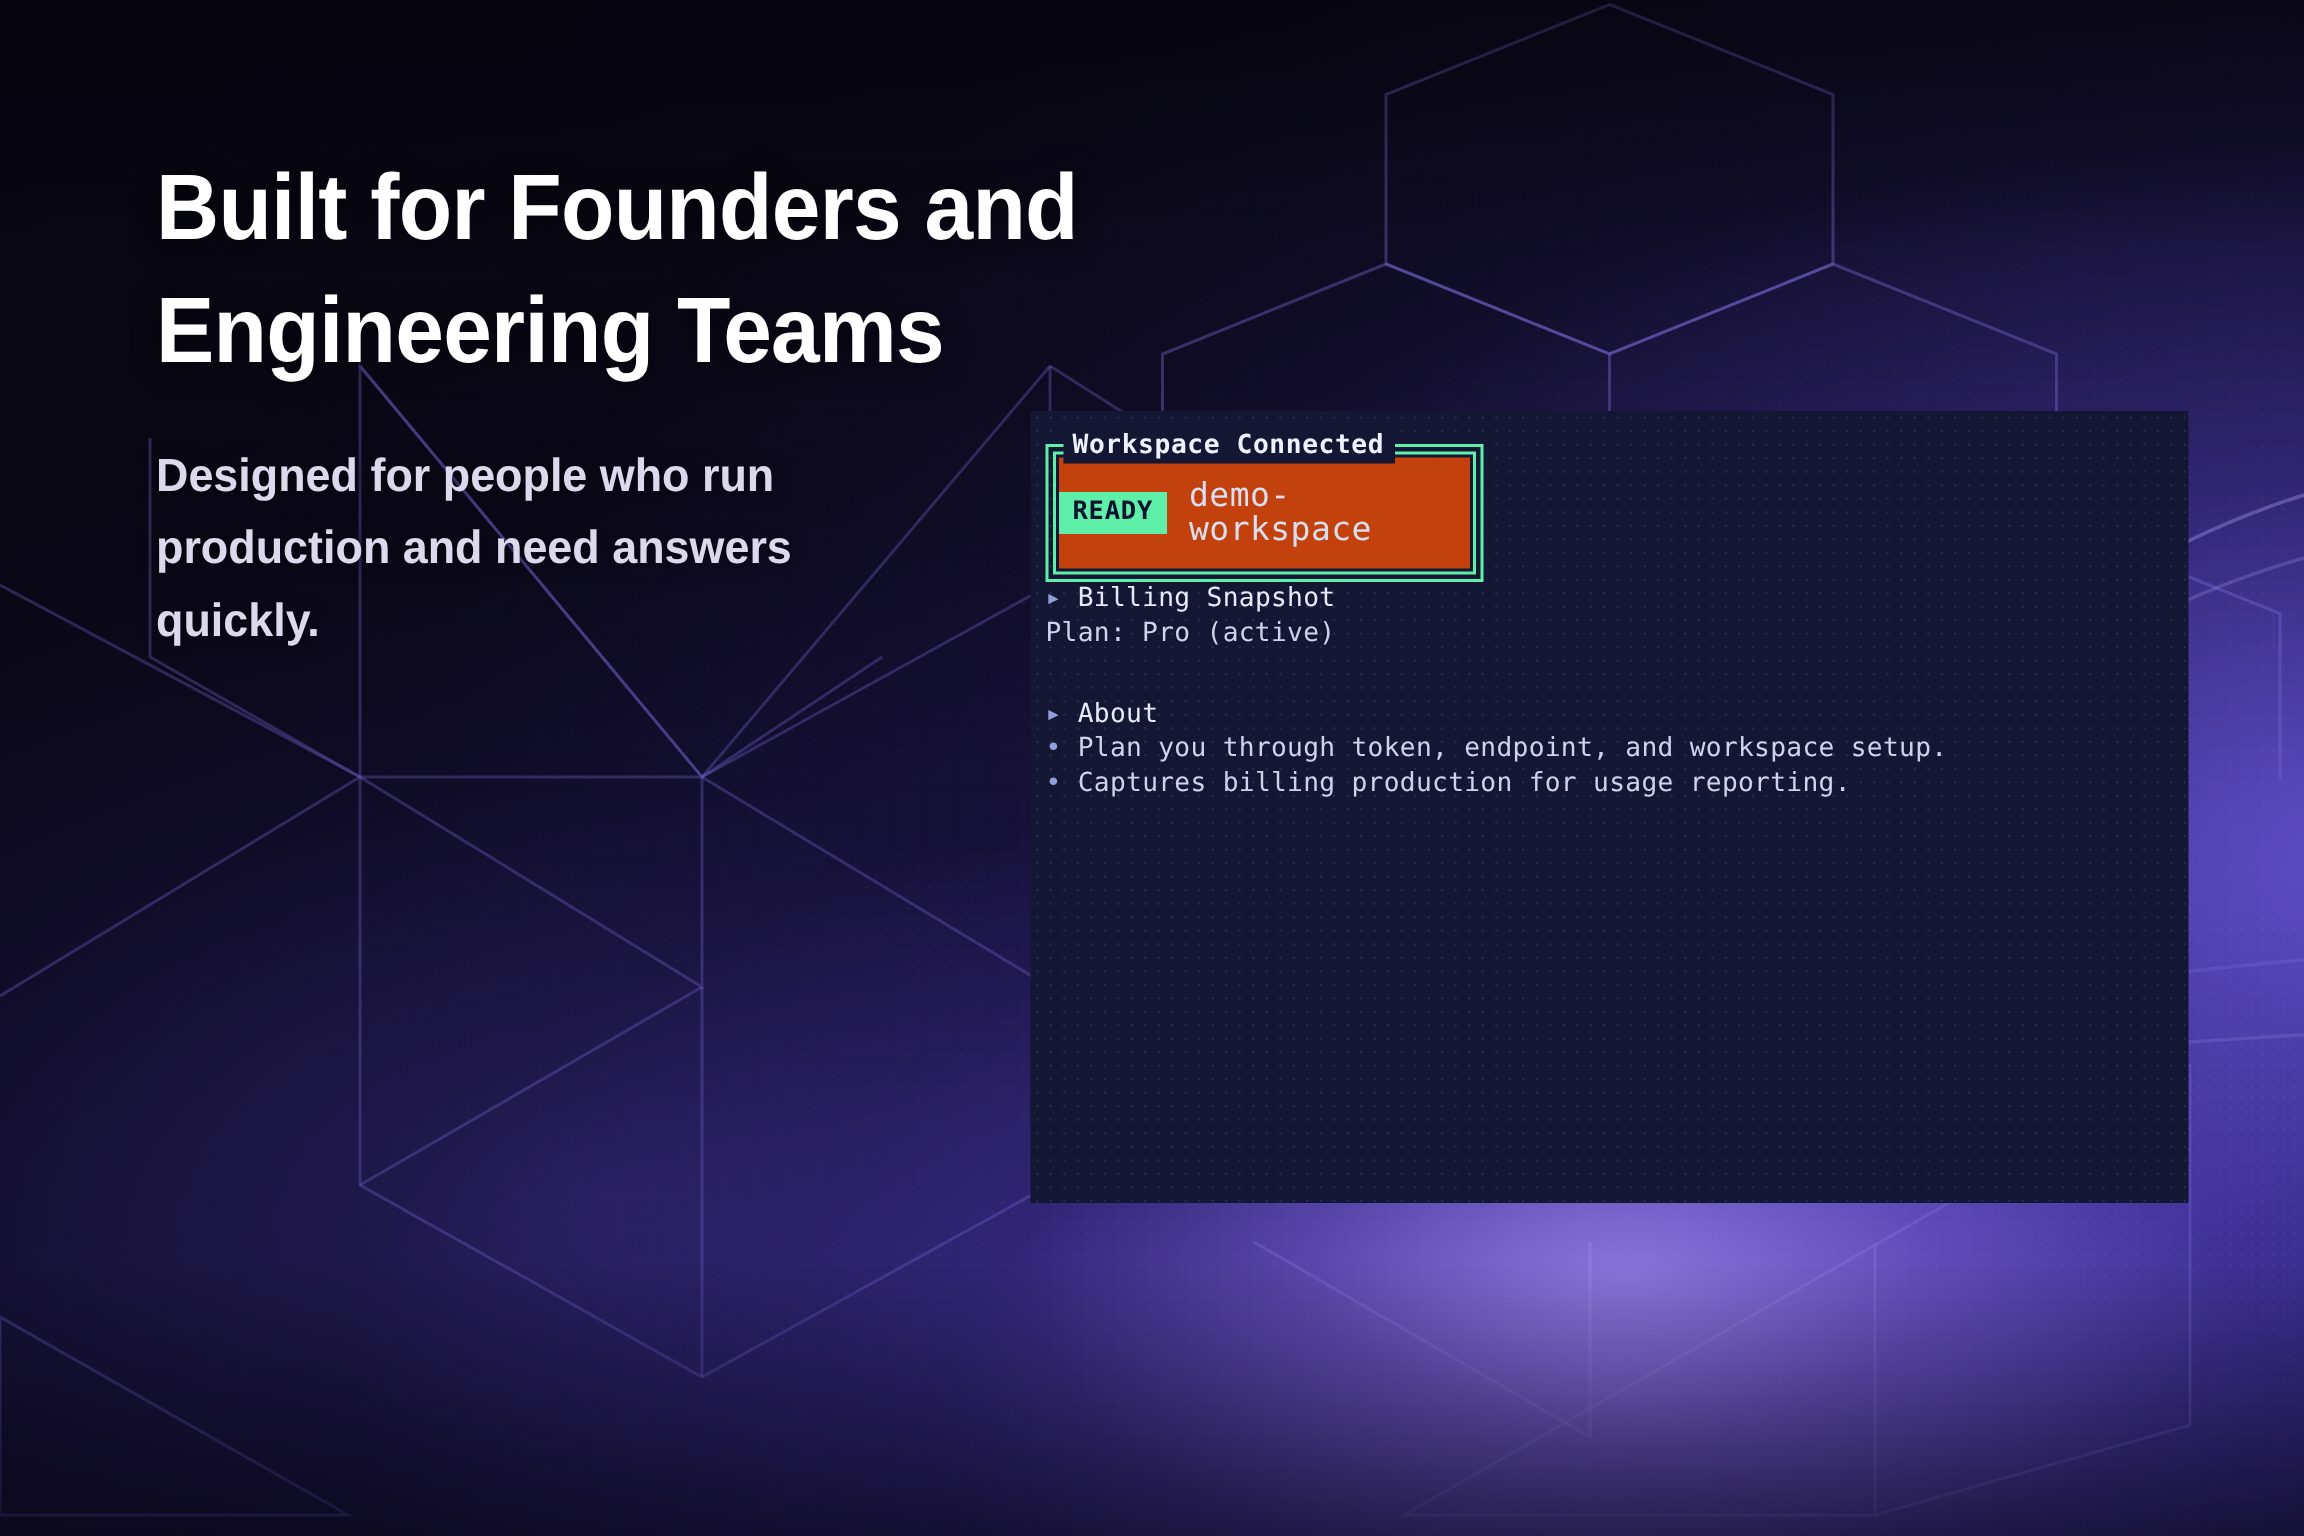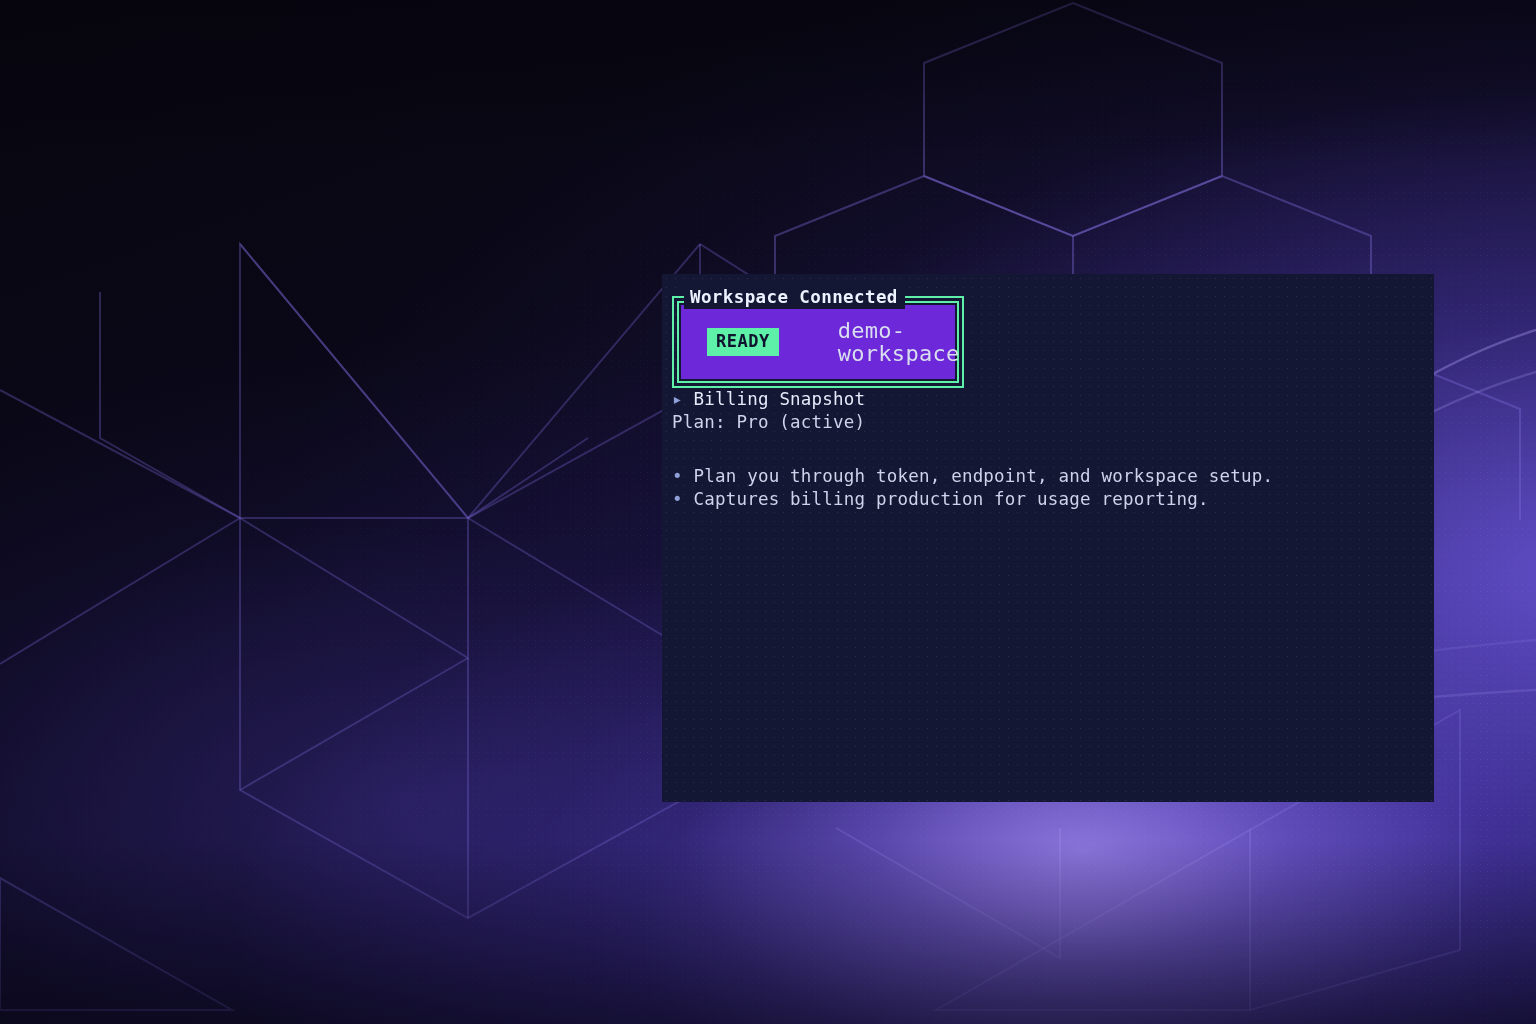--- a/index.html
+++ b/index.html
@@ -74,21 +74,21 @@
     color:#dcd9ec;
     transform:scaleX(.965);
     transform-origin:left center;
     max-width:520px;
     text-shadow:0 1px 12px rgba(0,0,0,.5);
   }
 
   
   #terminal {
     position:absolute;
-    left:662px; top:274px;
+    left:687px; top:274px;
     width:772px; height:528px;
     background:#131733;
     overflow:hidden;
   }
   #terminal-dots {
     position:absolute; inset:0;
     background-image:radial-gradient(circle, rgba(150,132,220,.38) 0.6px, transparent 0.7px);
     background-size:9px 9px;
     opacity:.55;
     pointer-events:none;
@@ -108,26 +108,24 @@
     margin:0 0 0 4px;
     width:292px;
     padding:3px;
     border:2px solid #5ef0a8;
   }
   #banner-inner-frame {
     border:2px solid #5ef0a8;
     padding:2px;
   }
   #banner-body {
-    background:#6d28d9;
+    background:#c2410c;
     height:74px;
     display:flex;
     align-items:center;
-    padding-left:26px;
-    gap:44px;
   }
   #banner-title {
     position:absolute;
     top:-12px; left:10px;
     padding:0 7px 0 6px;
     background:#131733;
     color:#eef1ff;
     font-family:"DejaVu Sans Mono", monospace;
     font-size:17.5px;
     font-weight:700;
@@ -215,20 +213,25 @@
       <path d="M1536 372 C1430 402 1320 470 1250 530" stroke-opacity="0.22"></path>
       <path d="M1536 690 C1330 700 1060 740 860 780" stroke-opacity="0.16"></path>
       <path d="M1536 640 C1340 656 1120 700 940 744" stroke-opacity="0.12"></path>
     </g>
   </svg>
 
   <div class="bg-layer" id="bg-glow-bottom"></div>
   <div class="bg-layer" id="bg-dots"></div>
   <div class="bg-layer" id="bg-vignette"></div>
 
+  <div id="copy">
+    <h1 id="headline">Built for Founders and
+Engineering Teams</h1>
+    <p id="subhead">Designed for people who run production and need answers quickly.</p>
+  </div>
 
   <div id="terminal">
     <div id="terminal-dots"></div>
 
     <div id="terminal-inner">
 
       <div id="banner">
         <div id="banner-title">Workspace Connected</div>
         <div id="banner-inner-frame">
           <div id="banner-body">
@@ -237,20 +240,21 @@
           </div>
         </div>
       </div>
 
       <div class="blk" id="blk-billing">
         <div class="line sec-head"><span class="glyph-tri">▸</span> <span>Billing Snapshot</span></div>
         <div class="line body-line">Plan: Pro (active)</div>
       </div>
 
       <div class="blk" id="blk-about">
+        <div class="line sec-head"><span class="glyph-tri">▸</span> <span>About</span></div>
         <div class="line body-line"><span class="glyph-dot">•</span> <span>Plan you through token, endpoint, and workspace setup.</span></div>
         <div class="line body-line"><span class="glyph-dot">•</span> <span>Captures billing production for usage reporting.</span></div>
       </div>
 
     </div>
   </div>
 
 </div>
 
 </body></html>

